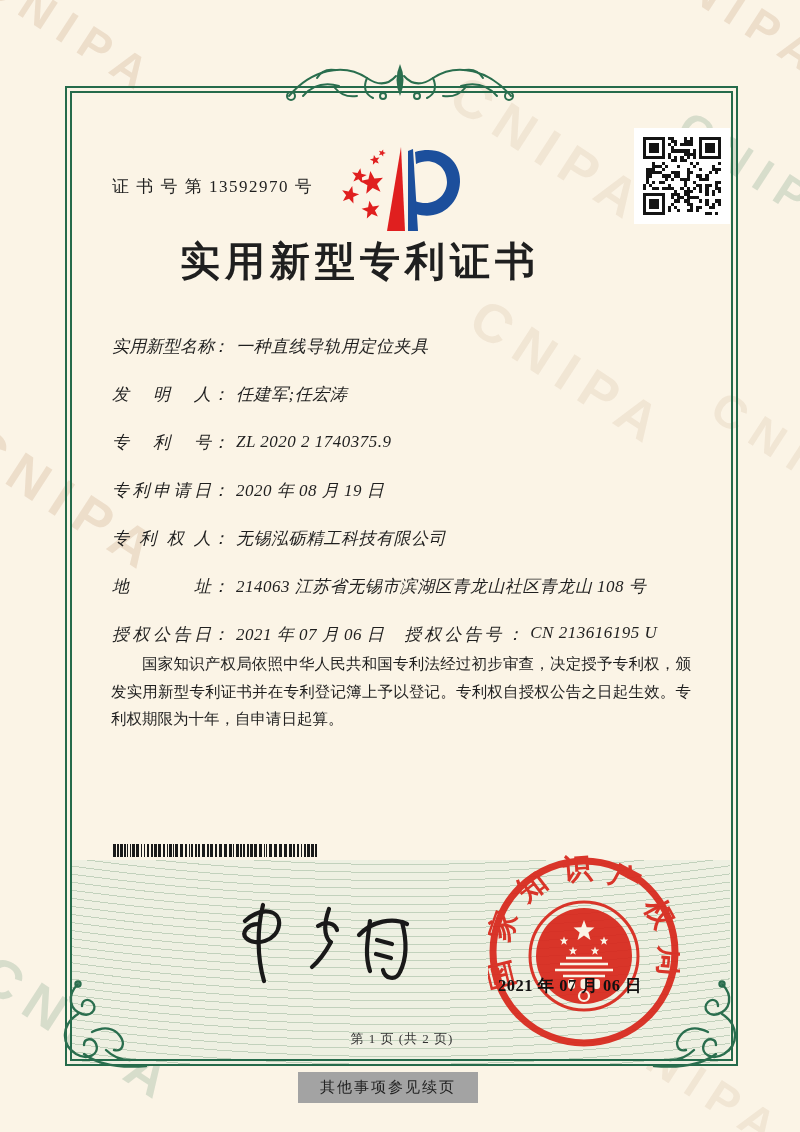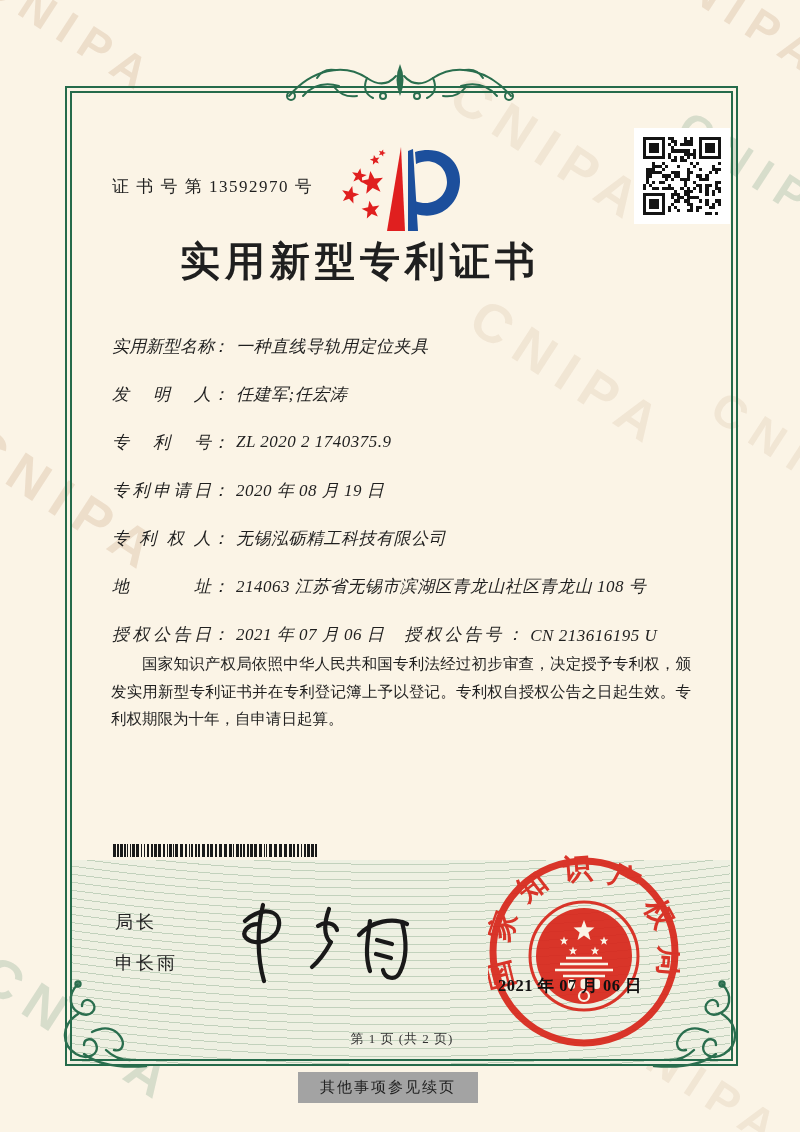--- a/index.html
+++ b/index.html
@@ -35,21 +35,21 @@
   .logo{position:absolute;left:341px;top:139px;width:122px;height:96px;}
   .qr-box{position:absolute;left:634px;top:128px;width:96px;height:96px;background:#ffffff;
     display:flex;align-items:center;justify-content:center;}
   .title{position:absolute;left:66px;width:588px;top:234px;text-align:center;
     font-size:40px;font-weight:bold;letter-spacing:5px;}
   .fields{position:absolute;left:112px;top:322px;width:600px;font-style:italic;}
   .frow{height:48px;display:flex;align-items:center;font-size:17px;white-space:nowrap;}
   .flabel{display:inline-block;width:99px;text-align:justify;text-align-last:justify;}
   .fcolon{margin:0 7px 0 1px;}
   .fvalue{letter-spacing:0.5px;}
-  .grant-extra{margin-left:20px;display:flex;align-items:flex-end;}
+  .grant-extra{margin-left:20px;display:flex;align-items:flex-start;}
   .grant-extra .flabel2{letter-spacing:3px;margin-right:1px;}
   .paragraphs{position:absolute;left:111px;top:650px;width:580px;
     font-size:15.5px;line-height:27.6px;text-align:justify;}
   .paragraphs p{margin:0;text-indent:2em;}
   .barcode{position:absolute;left:113px;top:844px;width:206px;height:13px;}
   .officer{position:absolute;left:115px;top:910px;
     font-family:"Liberation Sans",sans-serif;font-size:18px;letter-spacing:3px;color:#222;}
   .officer div{margin-bottom:17px;}
   .signature{position:absolute;left:233px;top:891px;width:196px;height:98px;}
   .seal{position:absolute;left:488px;top:854px;width:192px;height:196px;opacity:0.93;}
@@ -448,24 +448,20 @@
         <rect x="180" y="0" width="2" height="13"></rect>
         <rect x="184" y="0" width="2" height="13"></rect>
         <rect x="188" y="0" width="1" height="13"></rect>
         <rect x="191" y="0" width="2" height="13"></rect>
         <rect x="194" y="0" width="3" height="13"></rect>
         <rect x="198" y="0" width="3" height="13"></rect>
         <rect x="202" y="0" width="2" height="13"></rect>
       </g>
   </svg>
 
-  <div class="officer">
-    <div>局长</div>
-    <div>申长雨</div>
-  </div>
 
   <svg class="signature" viewBox="0 0 196 98">
     <g fill="none" stroke="#191919" stroke-width="4.2" stroke-linecap="round" stroke-linejoin="round">
       <path d="M30,14 C24,38 24,66 31,90"></path>
       <path d="M12,30 C30,14 48,20 46,34 C44,50 22,56 13,47 C8,41 15,33 26,33"></path>
       <path d="M96,18 C91,32 90,43 97,51"></path>
       <path d="M85,35 C93,30 102,32 104,39"></path>
       <path d="M98,51 C92,62 86,70 79,76"></path>
       <path d="M126,44 C139,30 160,26 174,33"></path>
       <path d="M137,30 C134,52 132,66 137,80"></path>

